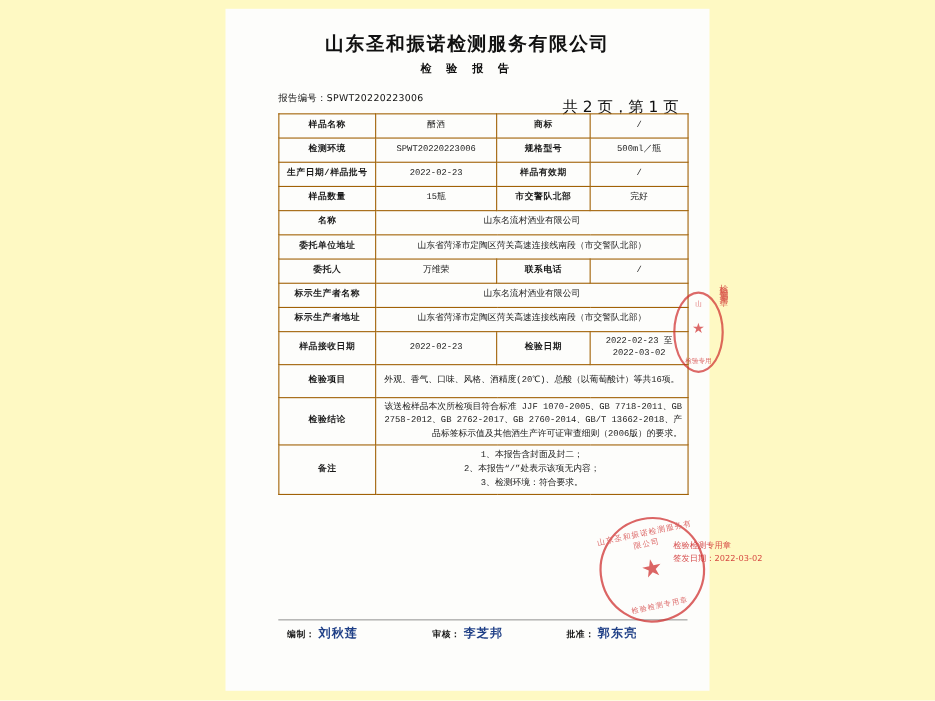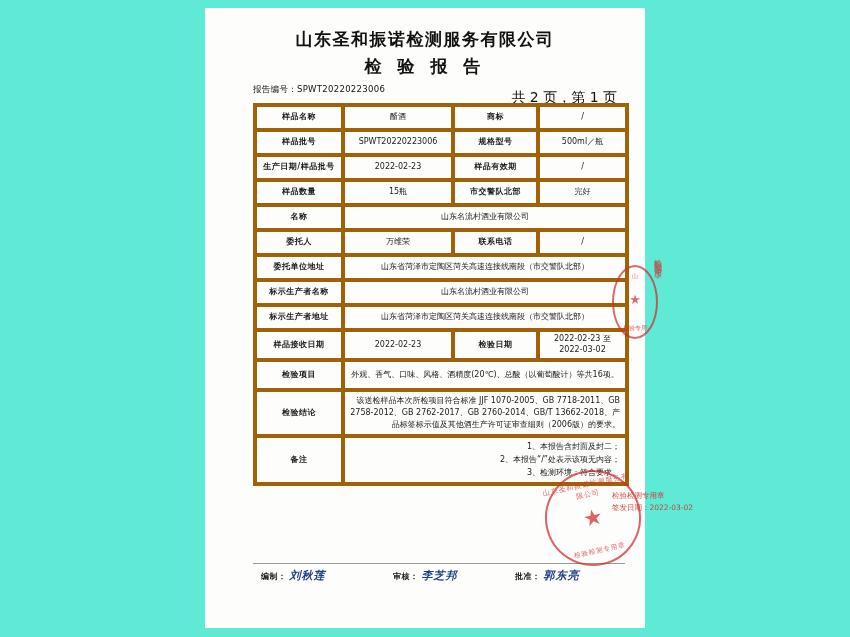--- a/index.html
+++ b/index.html
@@ -4,21 +4,21 @@
 <style>
   html, body {
     margin: 0;
     padding: 0;
     background: #ffffff;
   }
   #page {
     position: relative;
     width: 850px;
     height: 637px;
-    background: #5eead4;
+    background: #fef9c3;
     overflow: hidden;
     font-family: "DejaVu Sans", "Liberation Sans", sans-serif;
     color: #1a1a1a;
   }
   
   .paper {
     position: absolute;
     left: 205px;
     top: 8px;
     width: 440px;
@@ -44,21 +44,21 @@
     letter-spacing: 1.5px;
     color: #111;
   }
   .title-sub {
     position: absolute;
     left: 0;
     top: 55px;
     width: 440px;
     text-align: center;
     font-family: "DejaVu Serif", "Liberation Serif", serif;
-    font-size: 17px;
+    font-size: 10px;
     font-weight: bold;
     letter-spacing: 5px;
     color: #111;
   }
   .report-no {
     position: absolute;
     left: 48px;
     top: 84px;
     font-size: 8.5px;
     color: #111;
@@ -74,27 +74,28 @@
   table.main {
     position: absolute;
     left: 48px;
     top: 103px;
     width: 372px;
     border-collapse: collapse;
     table-layout: fixed;
     font-size: 8px;
   }
   table.main td {
-    border: 4px solid #a16207;
+    border: 1px solid #a16207;
     padding: 2px 3px;
     vertical-align: middle;
     text-align: center;
     line-height: 1.35;
     color: #1a1a1a;
     height: 17px;
+    font-family: Liberation Mono, monospace;
   }
   td.lbl {
     font-weight: bold;
     letter-spacing: 0.5px;
     white-space: nowrap;
     font-size: 8px;
   }
   td.val {
     font-size: 8px;
   }
@@ -114,21 +115,21 @@
   }
   .concl .val {
     text-align: right;
     line-height: 1.5;
     padding: 3px 5px;
   }
   .remark td {
     height: 42px;
   }
   .remark .val {
-    text-align: right;
+    text-align: center;
     line-height: 1.6;
     padding: 3px 5px;
   }
   
   .sigrow {
     position: absolute;
     left: 48px;
     top: 563px;
     width: 372px;
     height: 30px;
@@ -138,21 +139,20 @@
     position: absolute;
     top: 4px;
     font-size: 8px;
     white-space: nowrap;
   }
   .sigcell .lb { font-weight: bold; letter-spacing: 0.5px; }
   .hand {
     font-family: "DejaVu Serif", "Liberation Serif", serif;
     font-size: 11px;
     color: #1f3f86;
-    font-style: italic;
     font-weight: bold;
     margin-left: 3px;
     letter-spacing: 1px;
   }
   
   .stamp-round {
     position: absolute;
     border: 2px solid #cf2b2b;
     border-radius: 50%;
     color: #cf2b2b;
@@ -269,21 +269,21 @@
         <col style="width:89px">
       </colgroup>
       <tbody>
         <tr>
           <td class="lbl">样品名称</td>
           <td class="val">醑酒</td>
           <td class="lbl">商标</td>
           <td class="val">/</td>
         </tr>
         <tr>
-          <td class="lbl">样品批号</td>
+          <td class="lbl">检测环境</td>
           <td class="val">SPWT20220223006</td>
           <td class="lbl">规格型号</td>
           <td class="val">500ml／瓶</td>
         </tr>
         <tr>
           <td class="lbl small">生产日期/样品批号</td>
           <td class="val">2022-02-23</td>
           <td class="lbl">样品有效期</td>
           <td class="val">/</td>
         </tr>
@@ -292,28 +292,28 @@
           <td class="val">15瓶</td>
           <td class="lbl">市交警队北部</td>
           <td class="val">完好</td>
         </tr>
 
         <tr>
           <td class="lbl">名称</td>
           <td class="val" colspan="3">山东名流村酒业有限公司</td>
         </tr>
         <tr>
+          <td class="lbl">委托单位地址</td>
+          <td class="val small" colspan="3">山东省菏泽市定陶区菏关高速连接线南段（市交警队北部）</td>
+        </tr>
+        <tr>
           <td class="lbl">委托人</td>
           <td class="val">万维荣</td>
           <td class="lbl">联系电话</td>
           <td class="val">/</td>
-        </tr>
-        <tr>
-          <td class="lbl">委托单位地址</td>
-          <td class="val small" colspan="3">山东省菏泽市定陶区菏关高速连接线南段（市交警队北部）</td>
         </tr>
         <tr>
           <td class="lbl small">标示生产者名称</td>
           <td class="val" colspan="3">山东名流村酒业有限公司</td>
         </tr>
         <tr>
           <td class="lbl small">标示生产者地址</td>
           <td class="val small" colspan="3">山东省菏泽市定陶区菏关高速连接线南段（市交警队北部）</td>
         </tr>
 

